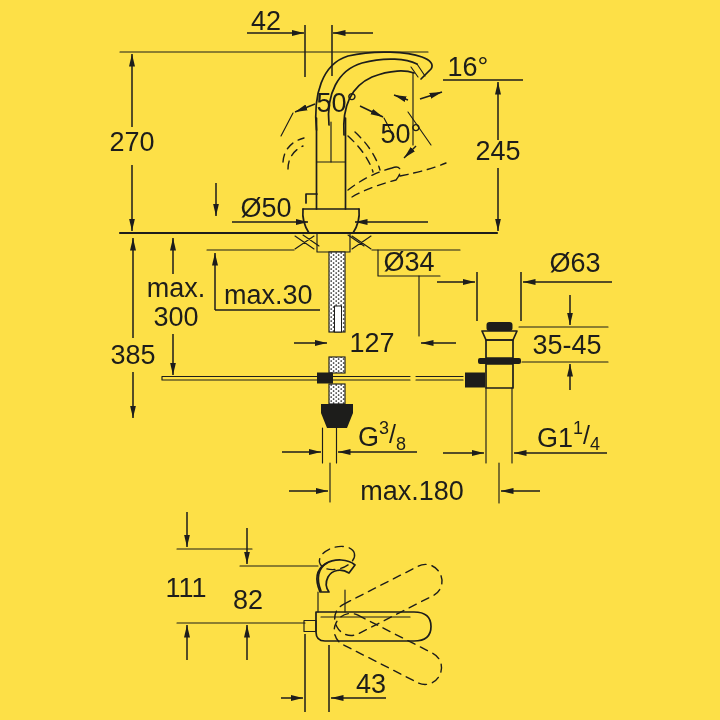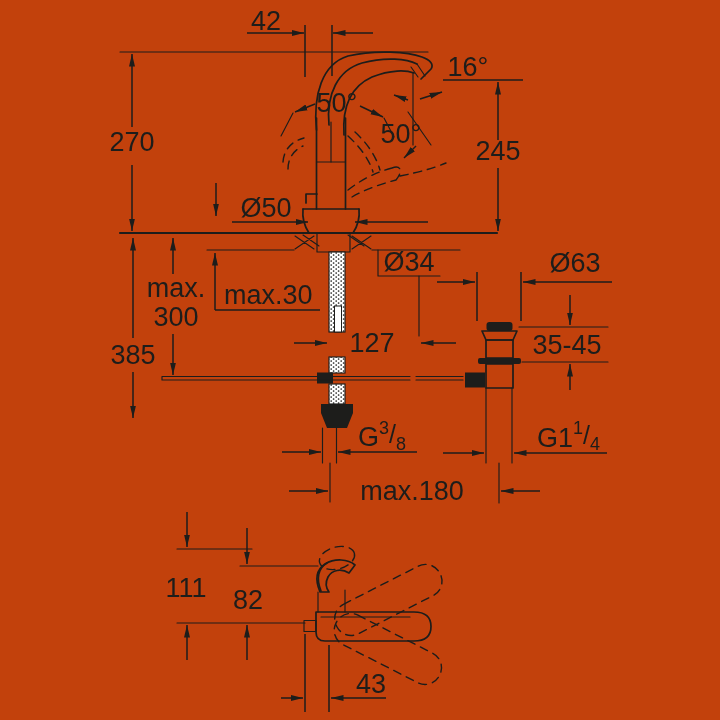--- a/index.html
+++ b/index.html
@@ -1,16 +1,16 @@
 <!DOCTYPE html>
 <html><head>
 <meta charset="utf-8">
 <style>
   html,body{margin:0;padding:0;background:#ffffff;}
-  .stage{width:720px;height:720px;background:#c2410c;position:relative;overflow:hidden;}
+  .stage{width:720px;height:720px;background:#fde047;position:relative;overflow:hidden;}
   svg{display:block;}
   .ln{stroke:#1d1d1b;fill:none;stroke-width:1.7;stroke-linecap:round;stroke-linejoin:round;}
   .thin{stroke-width:1.15;}
   .thick{stroke-width:2.2;}
   .dim{stroke:#1d1d1b;fill:none;stroke-width:1.5;stroke-linecap:butt;}
   .dash{stroke:#1d1d1b;fill:none;stroke-width:1.4;stroke-dasharray:8 6;stroke-linecap:round;}
   .ink{fill:#1d1d1b;stroke:none;}
   text{font-family:"Liberation Sans","DejaVu Sans",sans-serif;font-size:27px;fill:#1d1d1b;}
   .mid{text-anchor:middle;}
   .sup{font-size:18px;}

